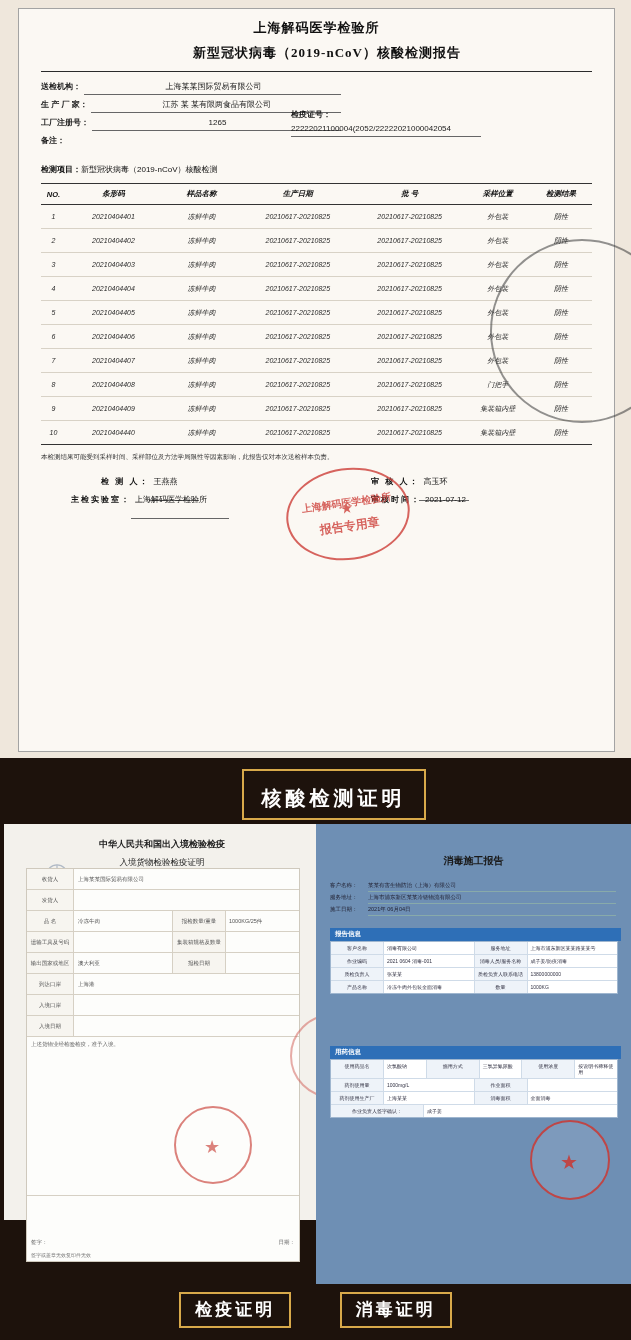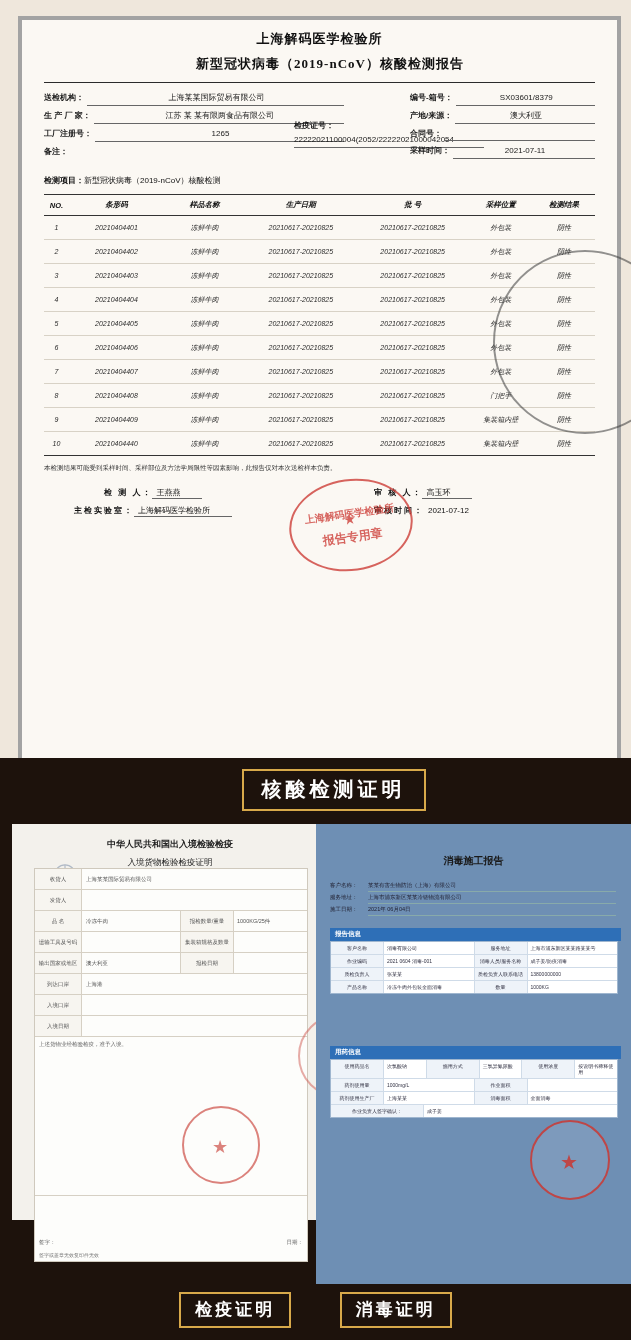--- a/index.html
+++ b/index.html
@@ -1,21 +1,21 @@
 <!DOCTYPE html>
 <html><head>
 <meta charset="utf-8">
 <style>
   html,body{margin:0;padding:0;background:#ffffff;}
   body{width:631px;height:1340px;font-family:"Liberation Sans",sans-serif;color:#111;overflow:hidden;}
   .page{position:relative;width:631px;height:1340px;background:#1d120c;}
 
   
   .report{position:absolute;left:0;top:0;width:631px;height:758px;background:#efe7dc;padding:0;}
-  .report-inner{position:absolute;left:18px;top:16px;width:595px;height:742px;background:#fbf8f3;border:4px solid #a3a3a3;}
+  .report-inner{position:absolute;left:18px;top:8px;width:595px;height:742px;background:#fbf8f3;border:1px solid #a3a3a3;}
   .rep-title1{text-align:center;font-family:"Liberation Serif",serif;font-weight:bold;font-size:13px;margin-top:10px;letter-spacing:1px;}
   .rep-title2{text-align:center;font-family:"Liberation Serif",serif;font-weight:bold;font-size:13px;margin-top:7px;letter-spacing:1px;padding-left:21px;}
   .rule{height:1px;background:#2b2b2b;margin:9px 22px 0 22px;}
 
   .meta{position:relative;margin:8px 22px 0 22px;font-size:8px;line-height:14px;color:#1a1a1a;}
   .col-left{position:absolute;left:0;top:0;width:300px;}
   .col-mid{position:absolute;left:250px;top:28px;width:190px;}
   .col-right{position:absolute;right:0;top:0;width:185px;}
 
   .metaline{display:flex;margin-bottom:3px;text-align:center;}
@@ -31,38 +31,38 @@
   table.maintbl td{padding:6.5px 0;text-align:center;color:#2a2a2a;border-bottom:1px solid #d8d2c6;white-space:nowrap;}
   table.maintbl tr:last-child td{border-bottom:1px solid #333;}
 
   .note{margin:6px 22px 0 22px;font-size:6.5px;color:#333;line-height:11px;}
   .sign{margin:14px 22px 0 22px;font-size:8px;position:relative;height:70px;}
   .sign .l1{position:absolute;left:60px;top:0;}
   .sign .l2{position:absolute;left:60px;top:18px;}
   .sign .r1{position:absolute;left:330px;top:0;}
   .sign .r2{position:absolute;left:330px;top:18px;}
   .sign .k{font-weight:bold;letter-spacing:2px;}
-  .sign .v{border-bottom:1px solid #666;padding:0 22px 1px 4px;margin-top:36px;}
+  .sign .v{border-bottom:1px solid #666;padding:0 22px 14px 4px;margin-top:36px;}
   .sign .v.plain{border-bottom:none;padding-right:0;}
 
   .stamp{position:absolute;width:120px;height:88px;left:245px;top:-8px;border-radius:50%;border:2.5px solid #cc3a34;opacity:.78;transform:rotate(-8deg);}
   .stamp .st-txt{position:absolute;left:0;right:0;top:26px;text-align:center;color:#cc3a34;font-family:"Liberation Serif",serif;font-weight:bold;font-size:10px;}
   .stamp .st-txt2{position:absolute;left:0;right:0;top:48px;text-align:center;color:#cc3a34;font-family:"Liberation Serif",serif;font-weight:bold;font-size:12px;}
   .stamp .st-star{position:absolute;left:50%;top:30px;margin-left:-7px;color:#cc3a34;font-size:14px;}
 
   .bigarc{position:absolute;right:-60px;top:230px;width:180px;height:180px;border:2px solid #3a3a3a;border-radius:50%;opacity:.55;}
 
   
   .band{position:absolute;left:0;width:631px;background:#1d120c;text-align:center;}
   .band1{top:758px;height:66px;}
-  .bandbox{display:inline-block;margin-top:11px;padding:5px 18px 6px 18px;border:2px solid #d8a94a;color:#ffffff;font-family:"Liberation Serif",serif;font-size:20px;font-weight:bold;letter-spacing:4px;margin-left:36px;}
+  .bandbox{display:inline-block;margin-top:11px;padding:14px 18px 6px 18px;border:2px solid #d8a94a;color:#ffffff;font-family:"Liberation Serif",serif;font-size:20px;font-weight:bold;letter-spacing:4px;margin-left:36px;}
 
   
   .bot{position:absolute;left:0;top:824px;width:631px;height:460px;}
-  .docL{position:absolute;left:12px;top:0;width:316px;height:396px;background:#f3f1ec;}
+  .docL{position:absolute;left:4px;top:0;width:316px;height:396px;background:#f3f1ec;}
   .docR{position:absolute;left:316px;top:0;width:315px;height:460px;background:#6e8fb4;}
 
   .dl-title{text-align:center;font-family:"Liberation Serif",serif;font-size:9px;font-weight:bold;margin-top:14px;color:#222;}
   .dl-title2{text-align:center;font-family:"Liberation Serif",serif;font-size:8.5px;font-weight:normal;margin-top:6px;color:#222;}
   .dl-sheet{position:absolute;left:22px;top:44px;width:272px;height:392px;background:#fdfdfb;border:1px solid #cfc9bd;}
   .dl-row{display:flex;border-bottom:1px solid #d6d0c4;height:20px;font-size:5.5px;color:#555;align-items:center;}
   .dl-row .c1{width:46px;flex:none;border-right:1px solid #d6d0c4;height:100%;display:flex;align-items:center;justify-content:center;background:#f7f5f0;}
   .dl-row .c2{flex:1;padding-left:4px;height:100%;display:flex;align-items:center;}
   .dl-row .c3{width:52px;flex:none;border-left:1px solid #d6d0c4;height:100%;display:flex;align-items:center;justify-content:center;background:#f7f5f0;}
   .dl-row .c4{width:70px;flex:none;border-left:1px solid #d6d0c4;height:100%;display:flex;align-items:center;padding-left:3px;}
@@ -121,38 +121,20 @@
             </div>
           <div class="metaline">
               <span class="k">备注：</span>
               <span class="v plain"></span>
             </div>
         </div>
         <div class="col-mid">
           <div style="font-weight:bold;">检疫证号：</div>
           <div style="border-bottom:1px solid #666;">22222021100004(2052/22222021000042054</div>
         </div>
-        <div class="col-right">
-          <div class="metaline">
-              <span class="k">编号-箱号：</span>
-              <span class="v">SX03601/8379</span>
-            </div>
-          <div class="metaline">
-              <span class="k">产地/来源：</span>
-              <span class="v">澳大利亚</span>
-            </div>
-          <div class="metaline">
-              <span class="k">合同号：</span>
-              <span class="v"></span>
-            </div>
-          <div class="metaline">
-              <span class="k">采样时间：</span>
-              <span class="v">2021-07-11</span>
-            </div>
-        </div>
       </div>
 
       <div class="items">
         <div><span class="k">检测项目：</span><span>新型冠状病毒（2019-nCoV）核酸检测</span></div>
       </div>
 
       <table class="maintbl">
         <thead>
           <tr>
             <th style="width:24px">NO.</th>

